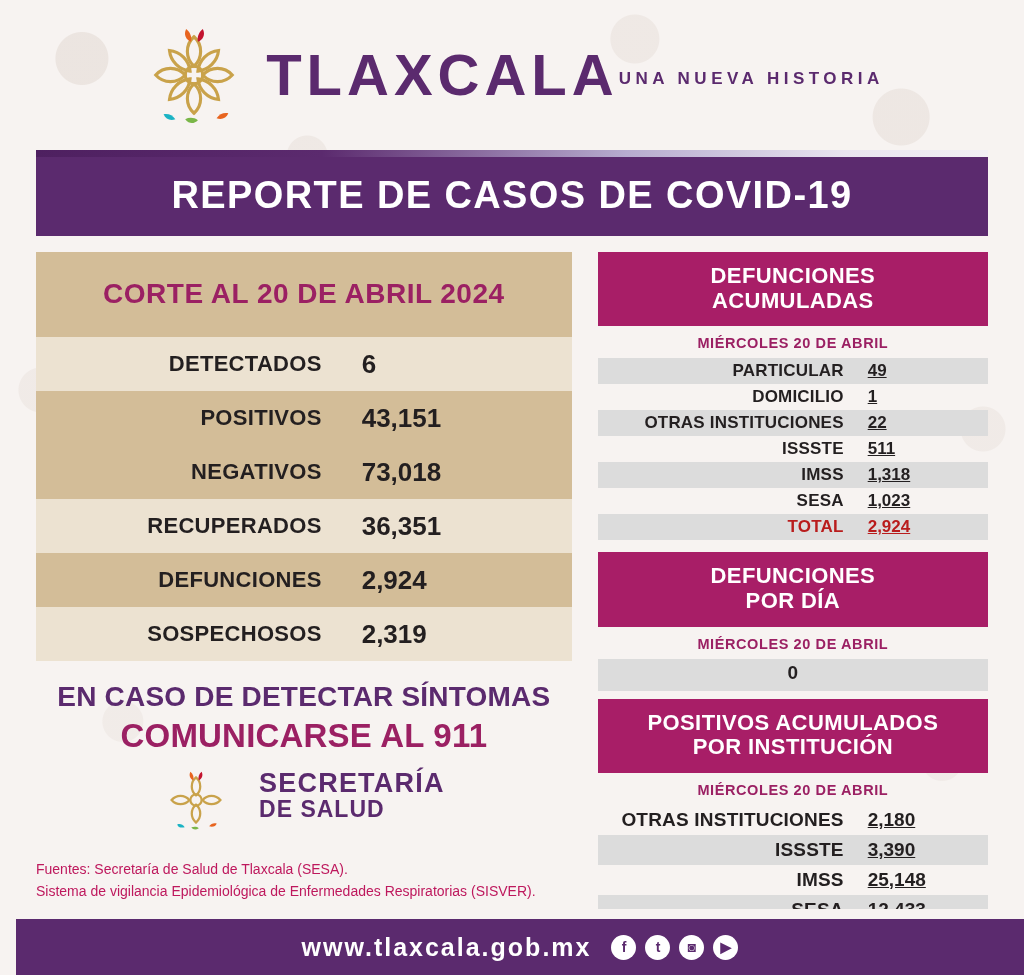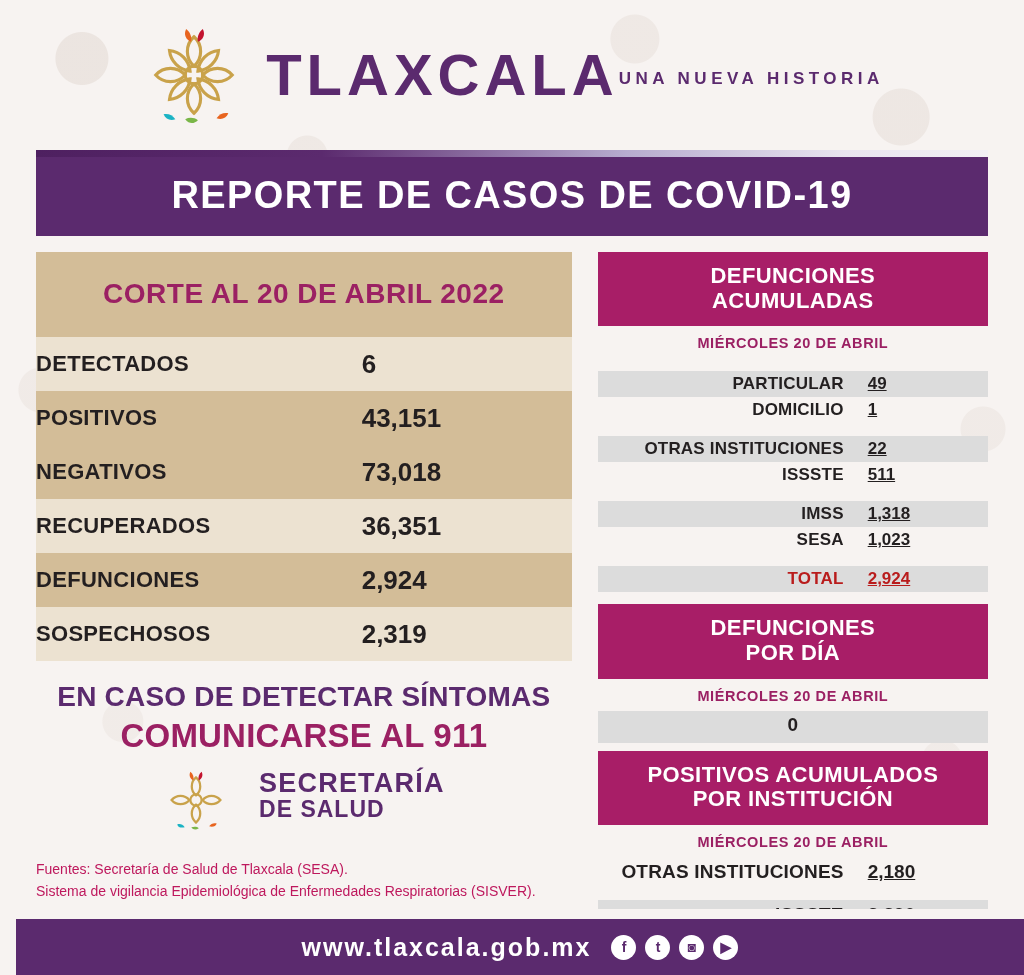--- a/index.html
+++ b/index.html
@@ -112,21 +112,21 @@
   }
   .lrow {
     display: flex;
     align-items: center;
     height: 54px;
   }
   .lrow.dark { background: #d3bd98; }
   .lrow.light { background: #ece2d1; }
   .lrow .lbl {
     flex: 1;
-    text-align: left;
+    text-align: right;
     padding-right: 34px;
     font-size: 22px;
     font-weight: bold;
     color: #231f20;
     letter-spacing: 0.3px;
   }
   .lrow .val {
     width: 210px;
     text-align: left;
     padding-left: 6px;
@@ -200,21 +200,21 @@
     padding: 9px 0 7px;
   }
   .rrow {
     display: flex;
     align-items: center;
     height: 26px;
     font-size: 17px;
     font-weight: bold;
     color: #231f20;
   }
-  .rrow.shade { background: #dcdcdc; margin-top: 13px; }
+  .rrow.shade { background: #dcdcdc; }
   .rrow .rlbl {
     width: 246px;
     text-align: right;
     padding-right: 12px;
     letter-spacing: 0.2px;
   }
   .rrow .rval {
     flex: 1;
     text-align: left;
     padding-left: 12px;
@@ -305,21 +305,21 @@
   </div>
 
   <div class="band-wrap">
     <div class="band-rule"></div>
     <div class="title-band">REPORTE DE CASOS DE COVID-19</div>
   </div>
 
   <div class="body">
 
     <div class="col-left">
-      <div class="corte">CORTE AL 20 DE ABRIL 2022</div>
+      <div class="corte">CORTE AL 20 DE ABRIL 2024</div>
 
       <div class="lrow light">
         <div class="lbl">DETECTADOS</div>
         <div class="val">6</div>
       </div>
       <div class="lrow dark">
         <div class="lbl">POSITIVOS</div>
         <div class="val">43,151</div>
       </div>
       <div class="lrow dark">

